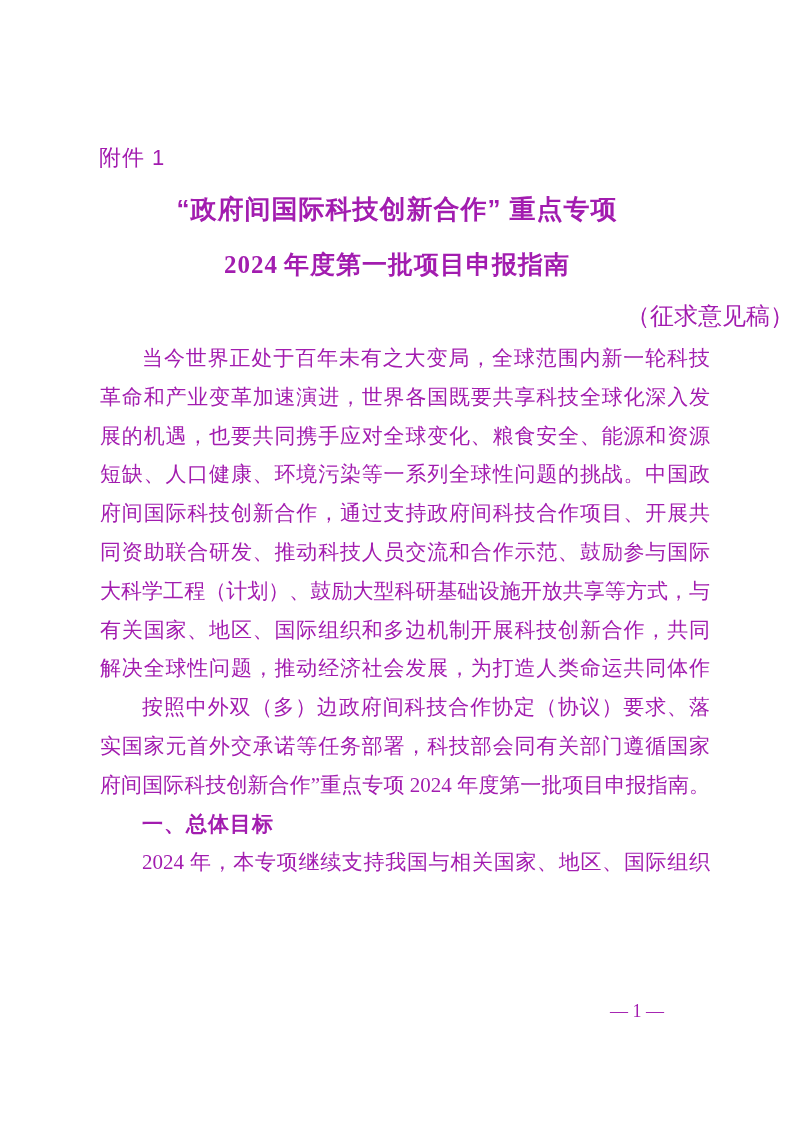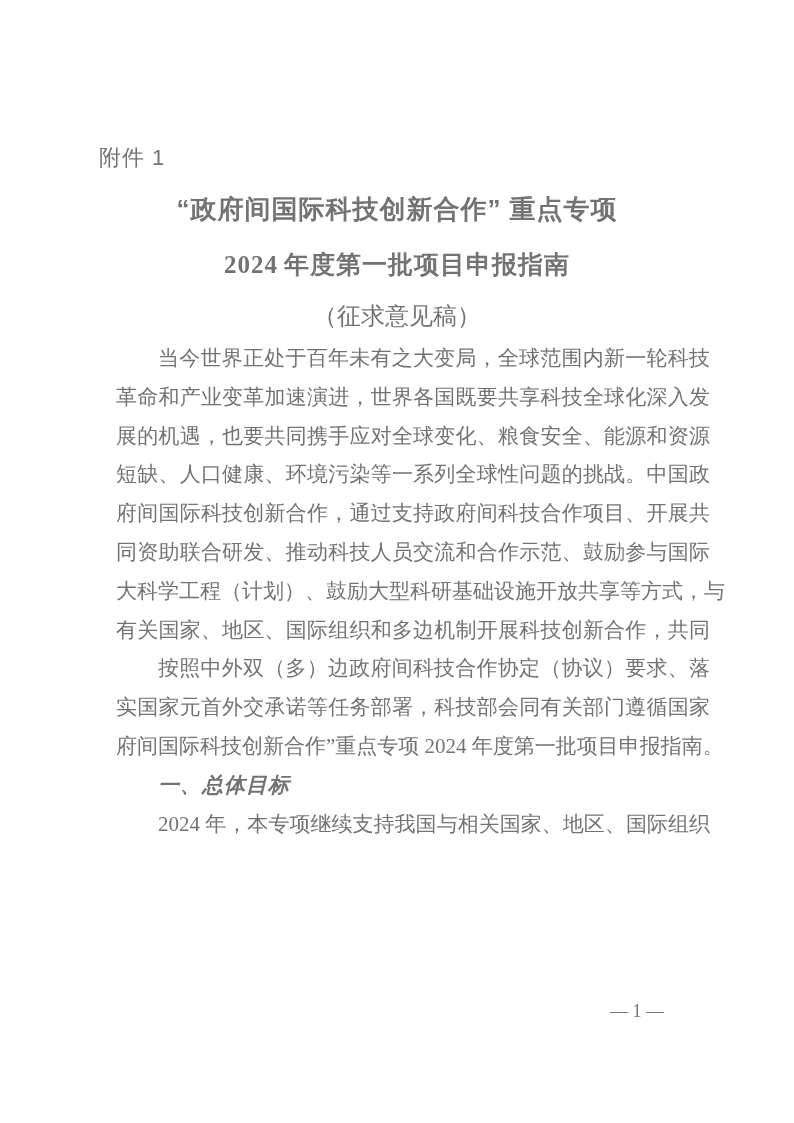--- a/index.html
+++ b/index.html
@@ -2,21 +2,21 @@
 <html><head>
 <meta charset="utf-8">
 <style>
   html, body { margin: 0; padding: 0; background: #e9e9e9; }
   .page {
     position: relative;
     width: 794px;
     height: 1123px;
     margin: 0 auto;
     background: #ffffff;
-    color: #737373;
+    color: #a21caf;
     font-family: "Liberation Serif", "DejaVu Serif", serif;
     overflow: hidden;
   }
 
   .attachment {
     position: absolute;
     left: 99px;
     top: 146px;
     font-family: "Liberation Sans", "DejaVu Sans", sans-serif;
     font-size: 22px;
@@ -55,51 +55,49 @@
     font-family: Liberation Mono, monospace;
     margin-left: 6px;
     letter-spacing: 1px;
   }
 
   .subtitle {
     position: absolute;
     left: 0;
     width: 794px;
     top: 303px;
-    text-align: center;
+    text-align: right;
     font-family: "Liberation Sans", "DejaVu Sans", sans-serif;
     font-weight: normal;
     font-size: 24px;
     line-height: 1.1;
   }
 
   .body-block {
     position: absolute;
     left: 100px;
     top: 339px;
     width: 610px;
   }
   .line {
     height: 38.8px;
     line-height: 38.8px;
     font-size: 21px;
     white-space: nowrap;
     text-align: justify;
     text-align-last: justify;
     text-justify: inter-character;
-    margin-left: 16px;
   }
   .line.indent { padding-left: 42px; }
   .line.endline { text-align-last: left; }
   .line.heading {
     font-family: "Liberation Sans", "DejaVu Sans", sans-serif;
     font-weight: bold;
     text-align-last: left;
     letter-spacing: 1px;
-    font-style: italic;
   }
 
   .footer-page-number {
     position: absolute;
     left: 602px;
     top: 1001px;
     width: 70px;
     text-align: center;
     font-family: "Liberation Serif", "DejaVu Serif", serif;
     font-size: 18px;
@@ -123,20 +121,21 @@
 
   <div class="body-block">
     <div class="line indent">当今世界正处于百年未有之大变局，全球范围内新一轮科技</div>
     <div class="line">革命和产业变革加速演进，世界各国既要共享科技全球化深入发</div>
     <div class="line">展的机遇，也要共同携手应对全球变化、粮食安全、能源和资源</div>
     <div class="line">短缺、人口健康、环境污染等一系列全球性问题的挑战。中国政</div>
     <div class="line">府间国际科技创新合作，通过支持政府间科技合作项目、开展共</div>
     <div class="line">同资助联合研发、推动科技人员交流和合作示范、鼓励参与国际</div>
     <div class="line">大科学工程（计划）、鼓励大型科研基础设施开放共享等方式，与</div>
     <div class="line">有关国家、地区、国际组织和多边机制开展科技创新合作，共同</div>
+    <div class="line">解决全球性问题，推动经济社会发展，为打造人类命运共同体作</div>
 
     <div class="line indent">按照中外双（多）边政府间科技合作协定（协议）要求、落</div>
     <div class="line">实国家元首外交承诺等任务部署，科技部会同有关部门遵循国家</div>
     <div class="line">府间国际科技创新合作”重点专项 2024 年度第一批项目申报指南。</div>
 
     <div class="line heading indent">一、总体目标</div>
 
     <div class="line indent">2024 年，本专项继续支持我国与相关国家、地区、国际组织</div>
   </div>
 

